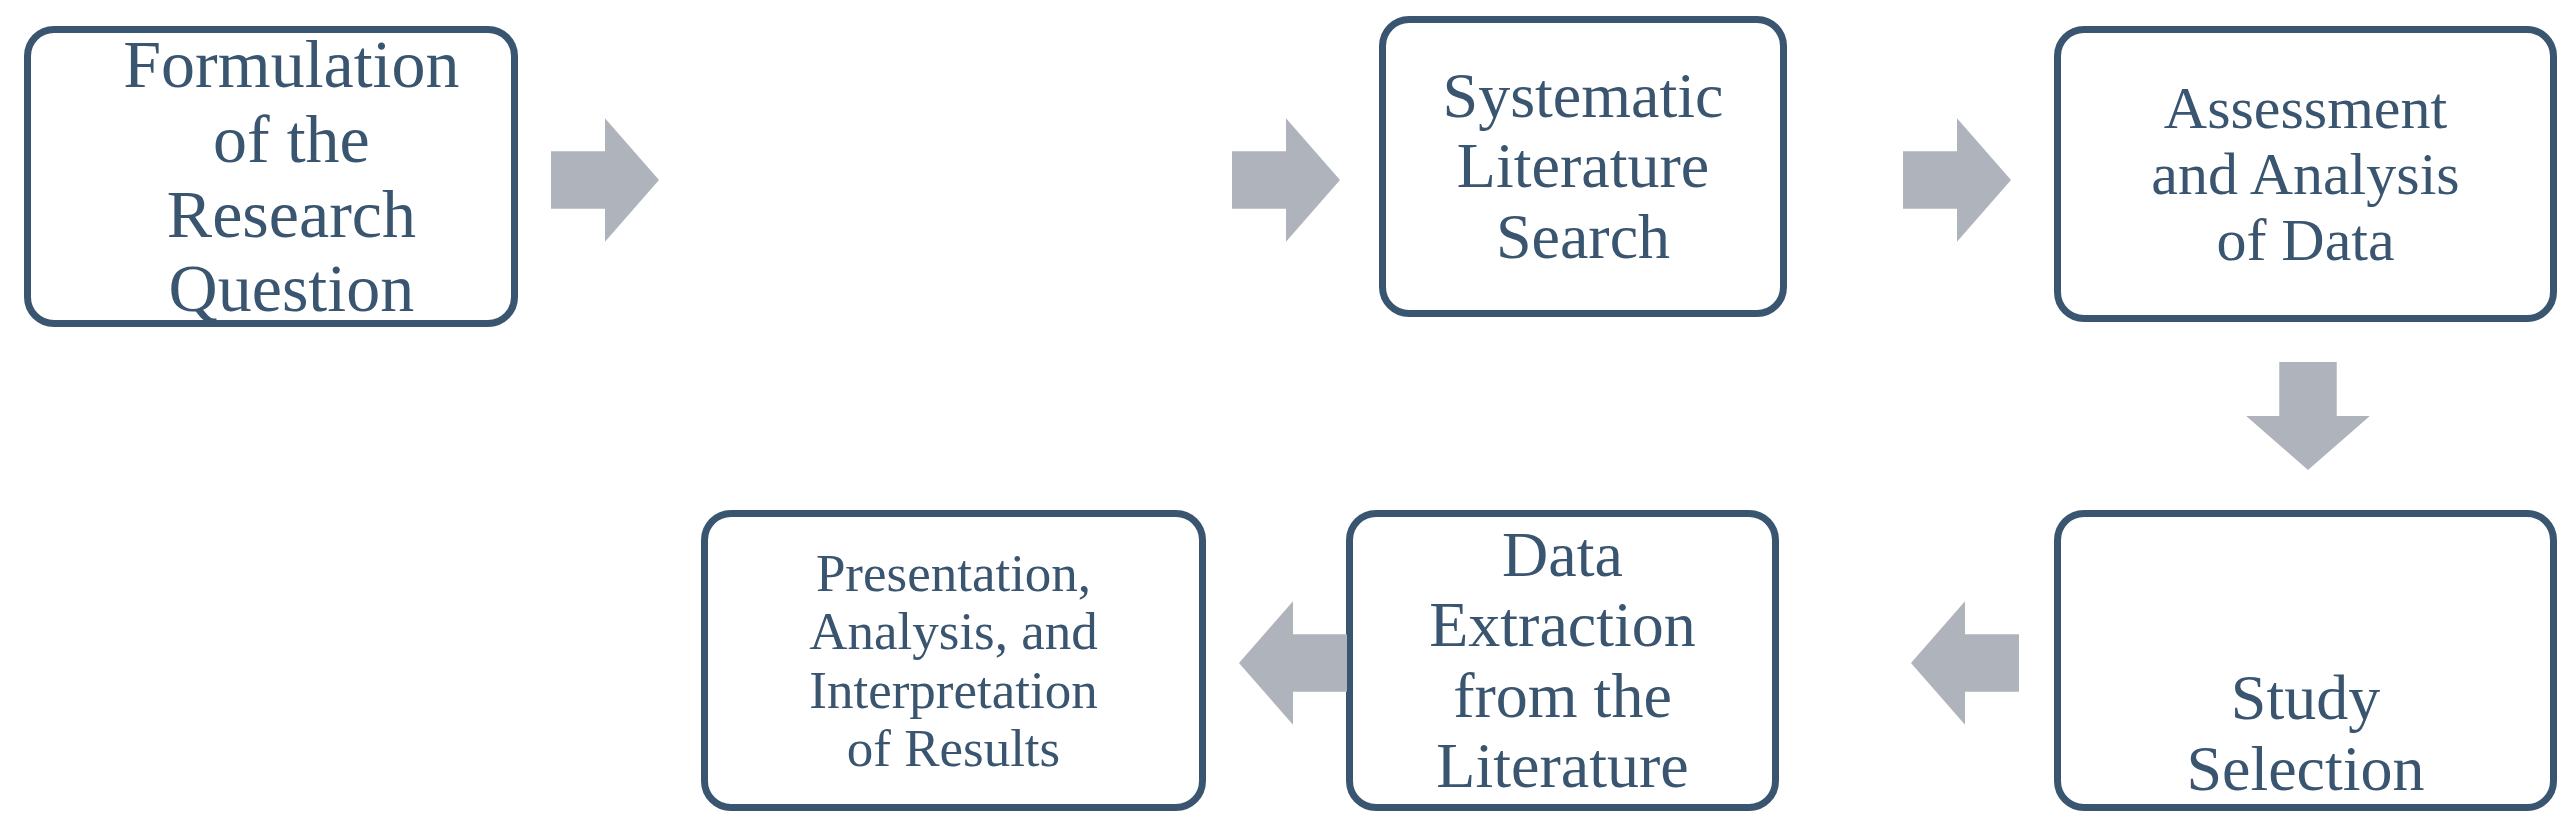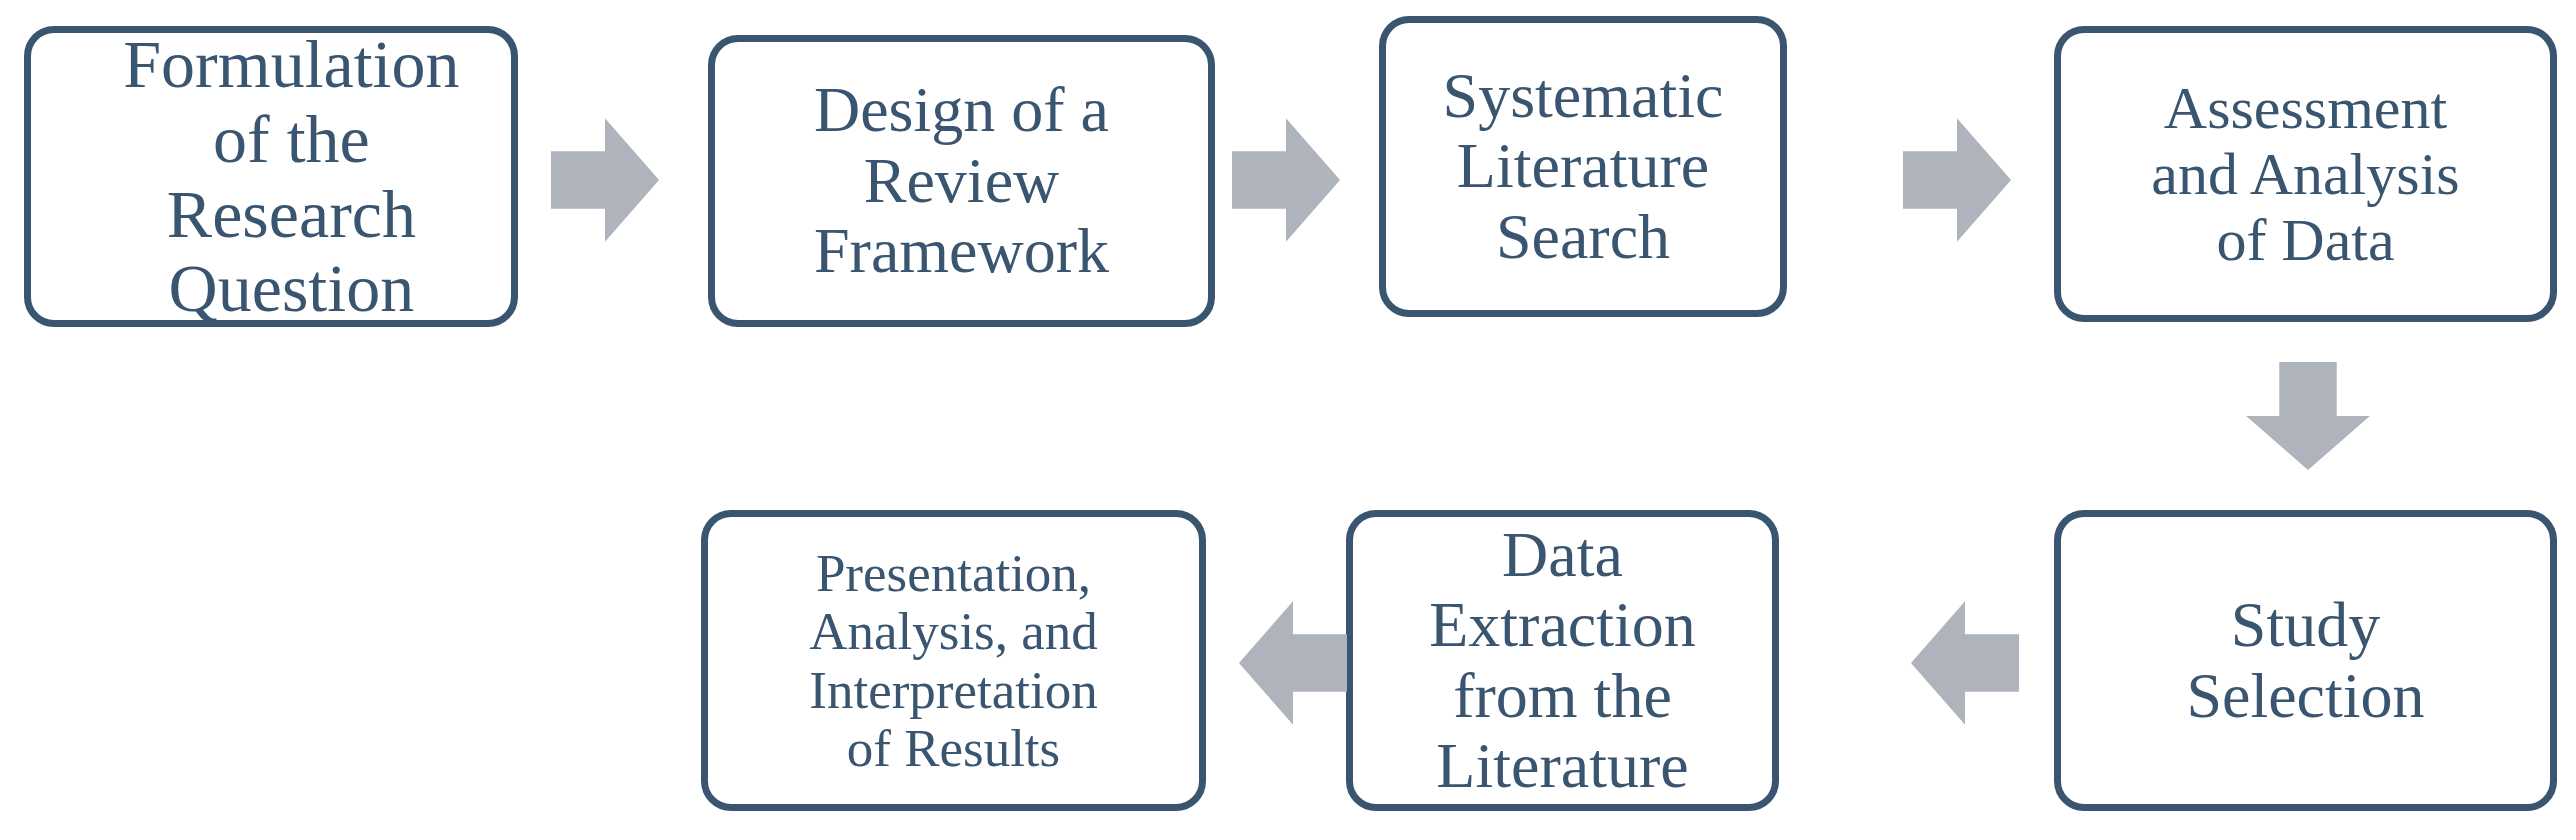--- a/index.html
+++ b/index.html
@@ -34,21 +34,21 @@
     white-space: pre-line;
     letter-spacing: 0px;
     width: 104%;
   }
 
   
   #node-formulation      { left: 24.4px;   top: 26px;  width: 494px; height: 301px; }
   #node-design           { left: 708px;  top: 35px;  width: 507px; height: 292px; }
   #node-search           { left: 1379px; top: 16px;  width: 408px; height: 301px; justify-content: center; }
   #node-assessment       { left: 2054px; top: 26px;  width: 503px; height: 296px; }
-  #node-selection        { left: 2054px; top: 510px; width: 503px; height: 301px; }
+  #node-selection        { left: 2054px; top: 510px; width: 503px; height: 301px; align-items: flex-end; }
   #node-extraction       { left: 1346px; top: 510px; width: 433px; height: 301px; }
   #node-presentation     { left: 701px;  top: 510px; width: 505px; height: 301px; }
 
   
   #node-formulation  .node-label { font-size: 68px; margin-left: 40px; }
   #node-design       .node-label { font-size: 64px; }
   #node-search       .node-label { font-size: 64px; }
   #node-assessment   .node-label { font-size: 60px; }
   #node-selection    .node-label { font-size: 64px; }
   #node-extraction   .node-label { font-size: 64px; }
@@ -78,25 +78,20 @@
 Research
 Question</div>
   </div>
 
   <span class="arrow" id="arrow-1">
     <svg viewBox="0 0 124 142" width="108" height="124" aria-hidden="true">
       <polygon points="0,38 62,38 62,0 124,71 62,142 62,104 0,104" fill="#aeb3bc"></polygon>
     </svg>
   </span>
 
-  <div class="node" id="node-design">
-    <div class="node-label">Design of a
-Review
-Framework</div>
-  </div>
 
   <span class="arrow" id="arrow-2">
     <svg viewBox="0 0 124 142" width="108" height="124" aria-hidden="true">
       <polygon points="0,38 62,38 62,0 124,71 62,142 62,104 0,104" fill="#aeb3bc"></polygon>
     </svg>
   </span>
 
   <div class="node" id="node-search">
     <div class="node-label">Systematic
 Literature

